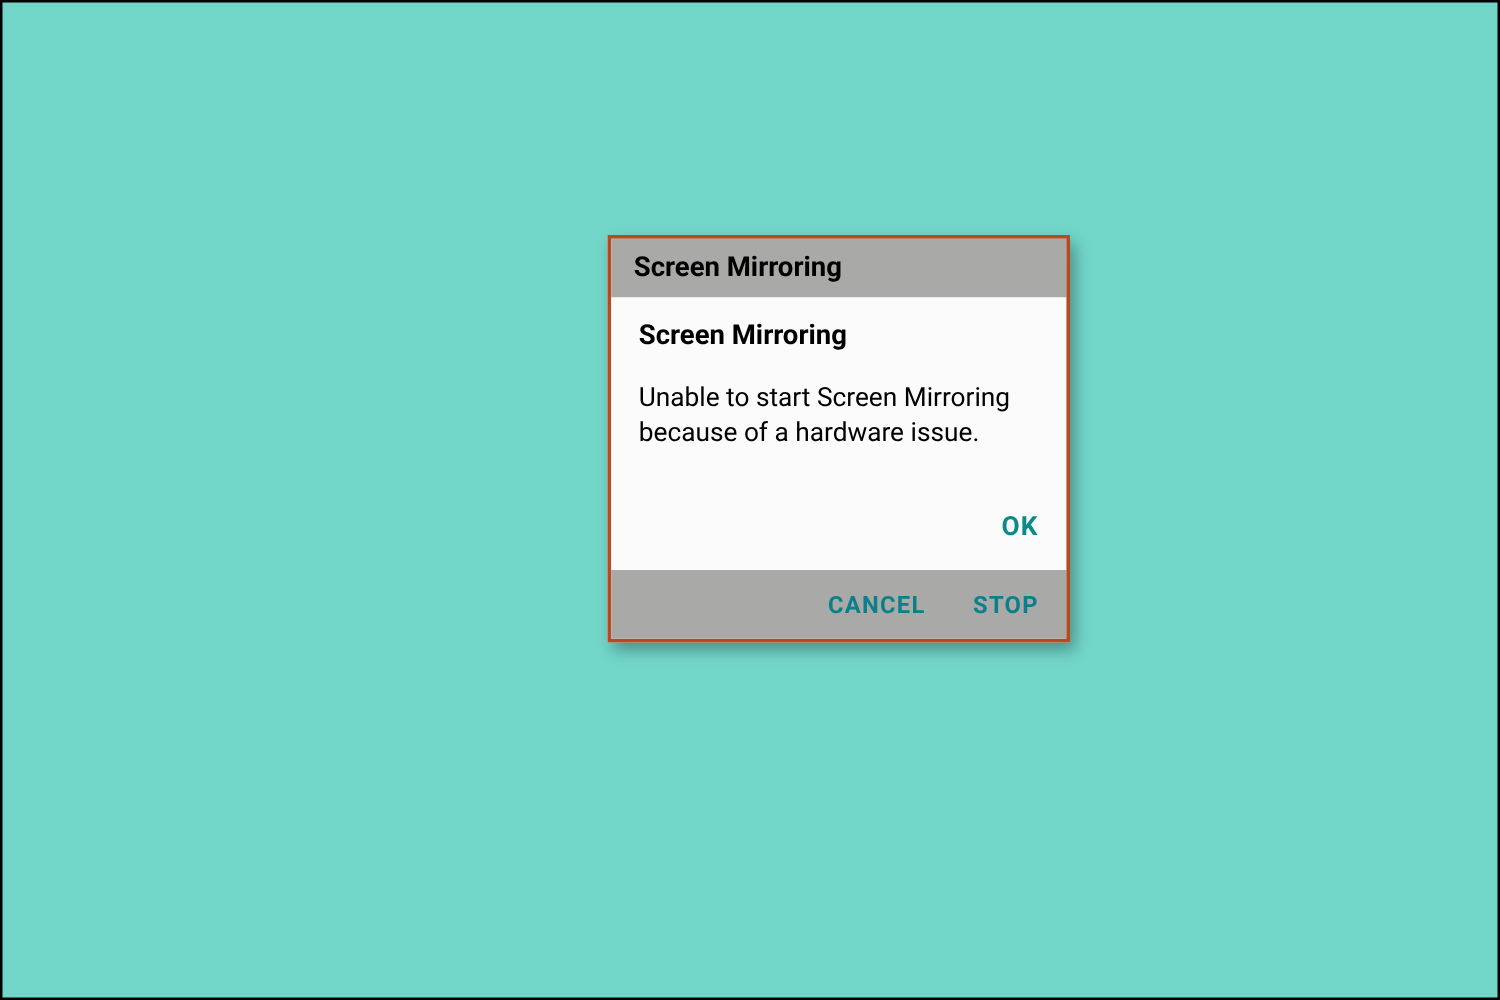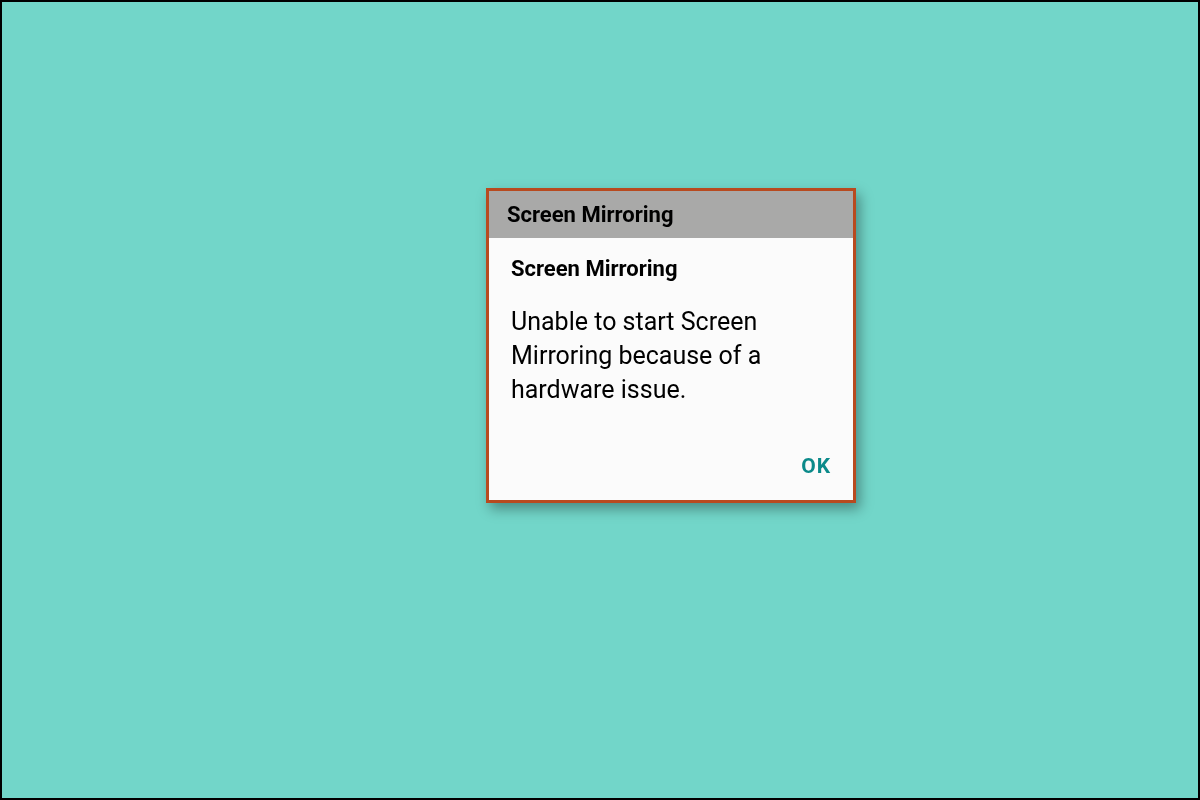--- a/index.html
+++ b/index.html
@@ -36,21 +36,21 @@
       background: #fbfbfb;
       padding: 18px 22px 14px 22px;
     }
     .subtitle {
       font-size: 22px;
       font-weight: 700;
       color: #000;
       margin-bottom: 24px;
     }
     .message {
-      font-size: 25px;
+      font-size: 21px;
       line-height: 1.35;
       color: #000;
       font-weight: 400;
     }
     .inner-action {
       text-align: right;
       padding-top: 48px;
       padding-bottom: 8px;
     }
     .ok-btn {
@@ -83,13 +83,17 @@
   <div class="titlebar">
     <span>Screen Mirroring</span>
   </div>
   <div class="dialog-body">
     <div class="subtitle">Screen Mirroring</div>
     <div class="message">Unable to start Screen Mirroring because of a hardware issue.</div>
     <div class="inner-action">
       <span class="ok-btn">OK</span>
     </div>
   </div>
+  <div class="footer">
+    <span class="footer-btn">CANCEL</span>
+    <span class="footer-btn">STOP</span>
+  </div>
 </div>
 
 </body></html>

